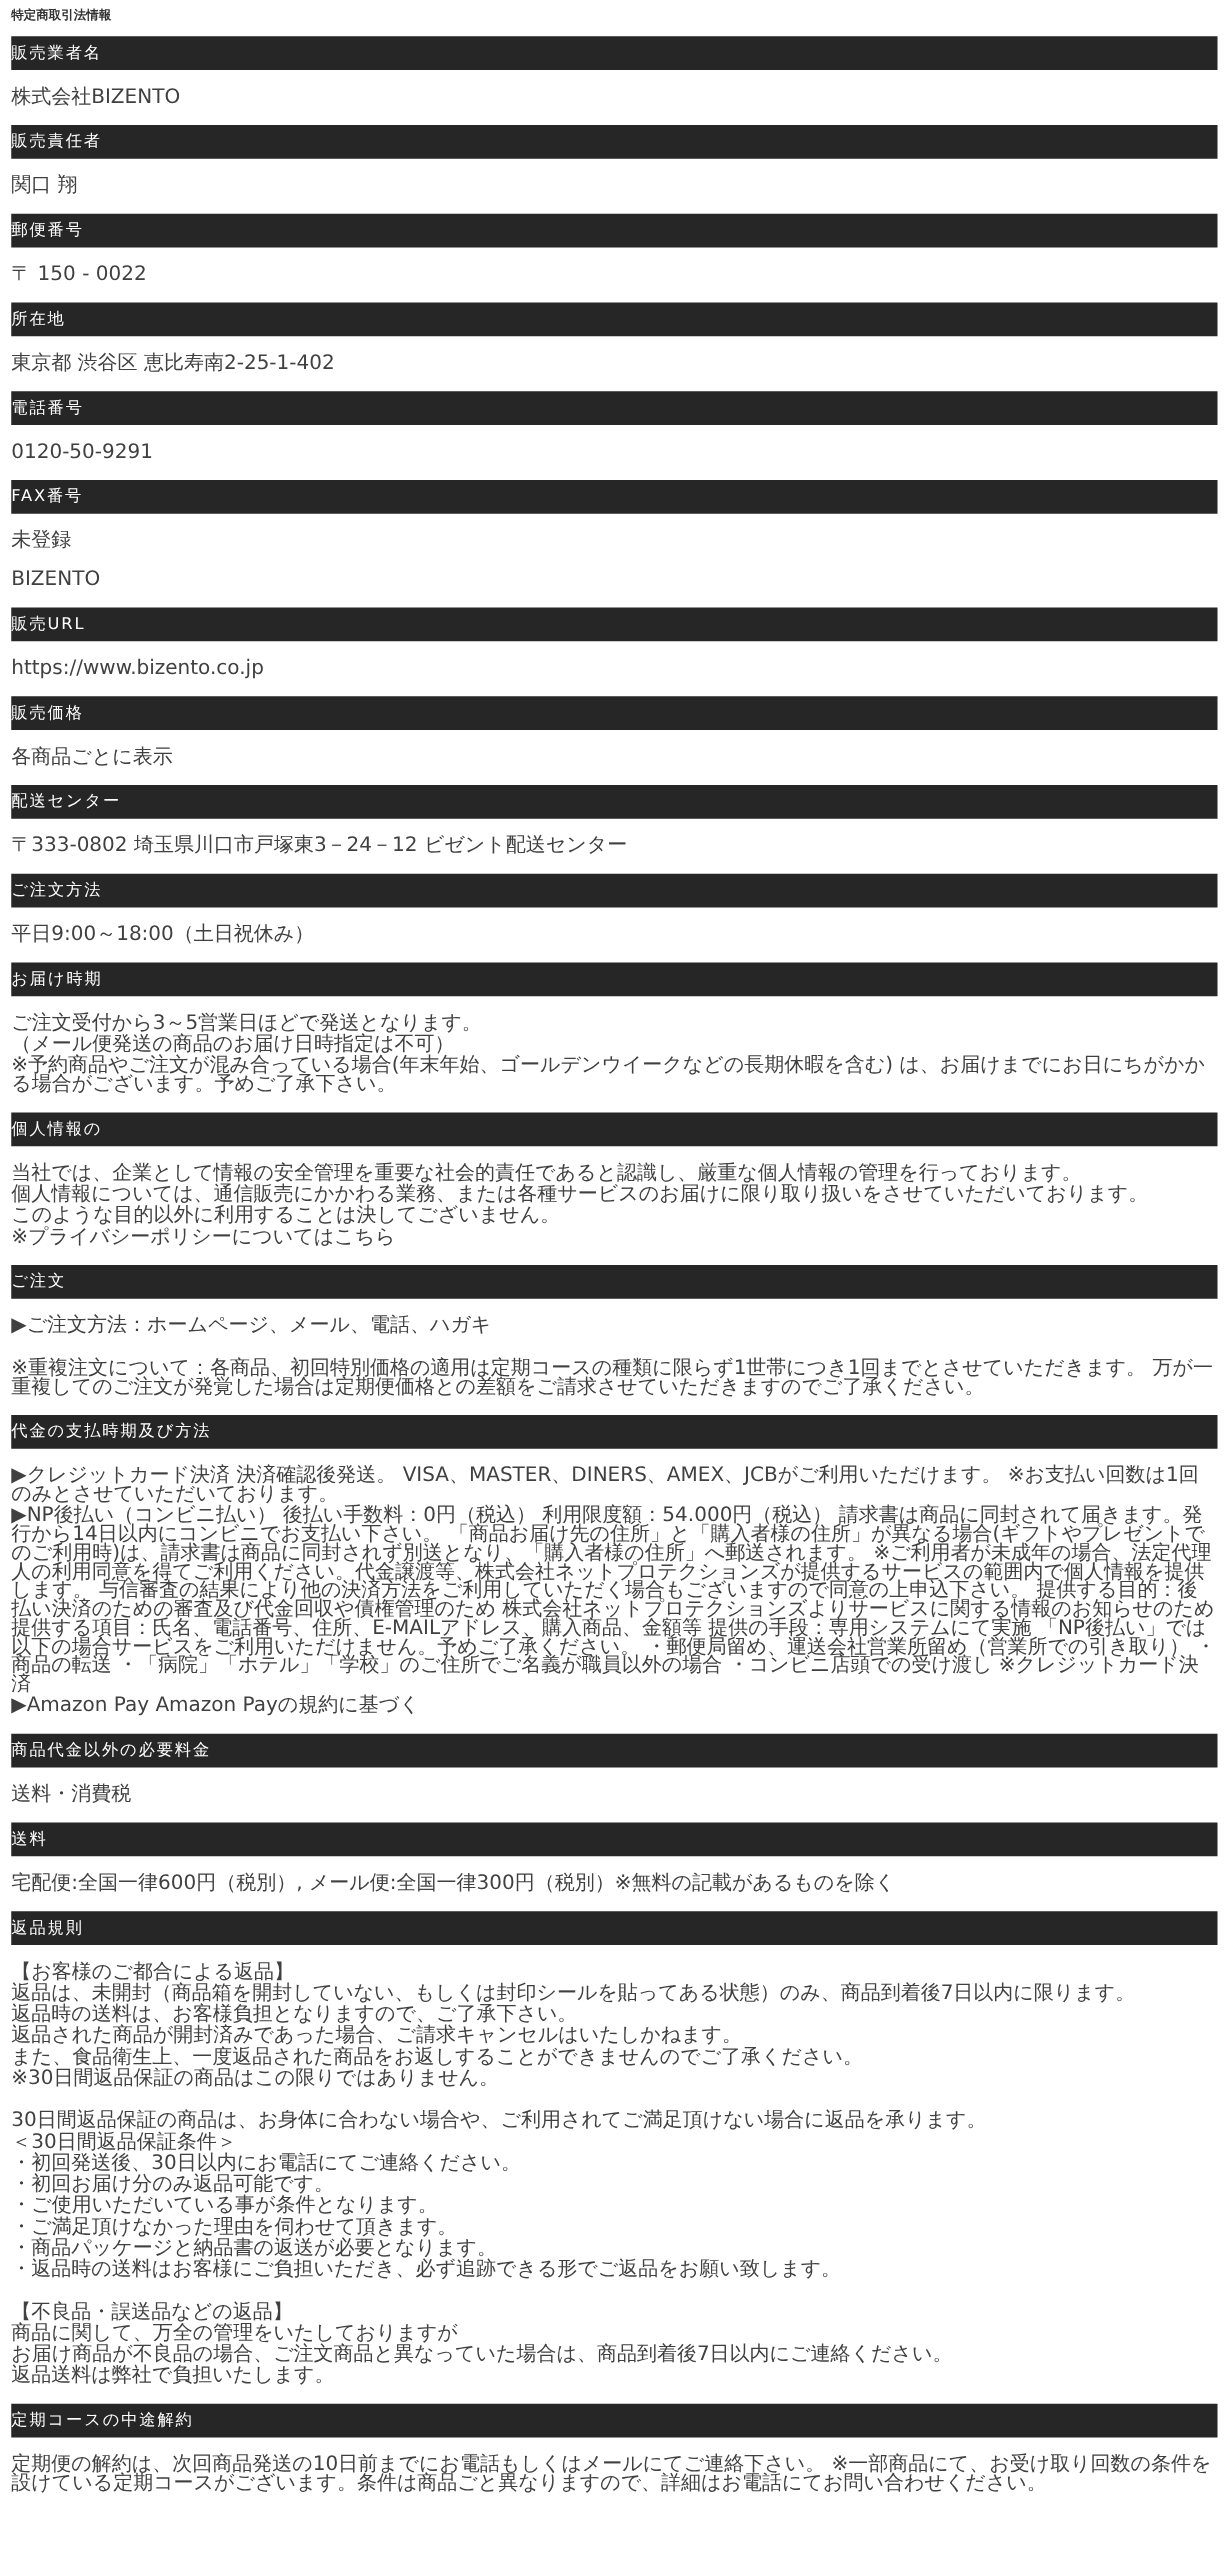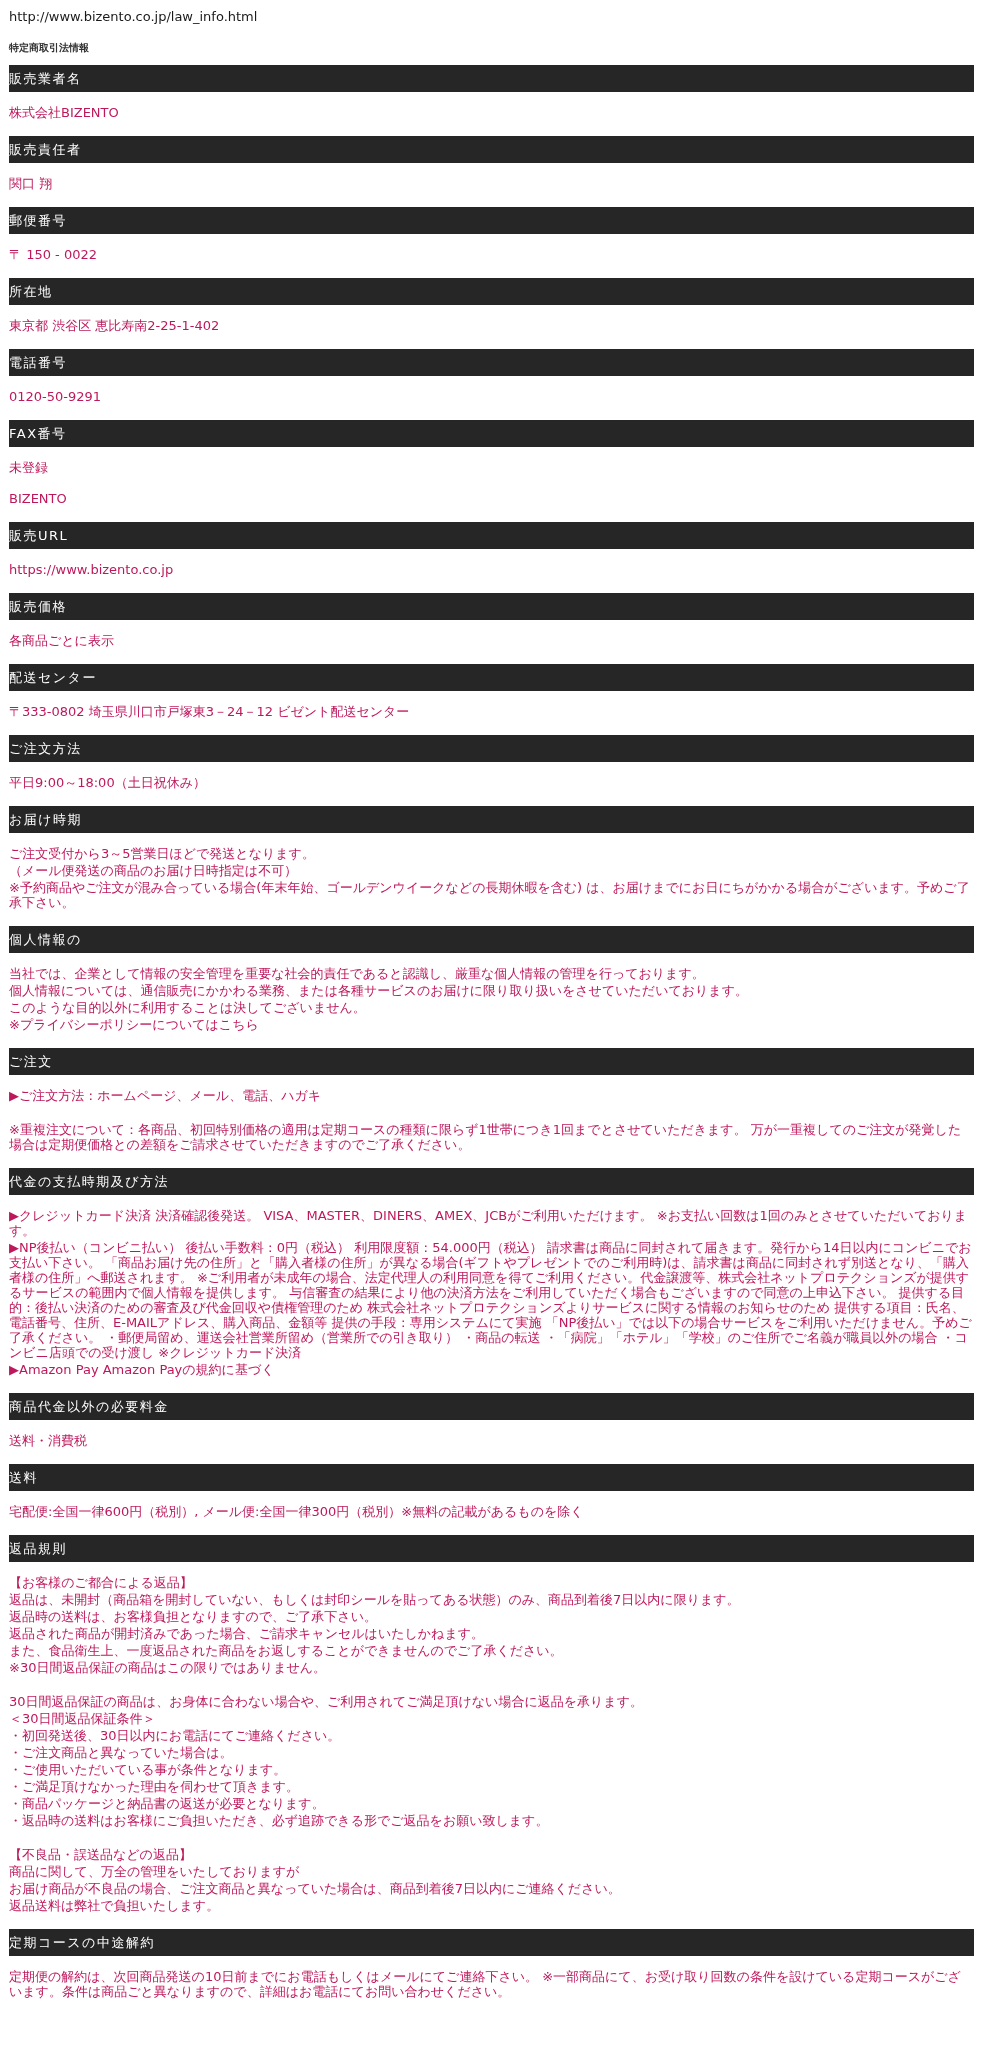--- a/index.html
+++ b/index.html
@@ -27,33 +27,32 @@
     color:#ffffff;
     height:27px;
     line-height:27px;
     font-size:13px;
     letter-spacing:1.5px;
     margin:0 0 13px 0;
   }
   .body{margin:0 0 16px 0;}
   .line{
     margin:0 0 2px 0;
-    font-size:13px;
+    font-size:16px;
     line-height:15px;
     min-height:15px;
-    color:#be185d;
+    color:#404040;
     word-break:break-all;
   }
   .spacer{min-height:15px;}
 </style>
 </head>
 <body>
 
 <div class="page">
-  <div class="page-url">http://www.bizento.co.jp/law_info.html</div>
   <h1 class="page-title">特定商取引法情報</h1>
   <div>
       <section>
         <div class="bar">販売業者名</div>
         <div class="body">
           <p class="line">株式会社BIZENTO</p>
         </div>
       </section>
       <section>
         <div class="bar">販売責任者</div>
@@ -165,21 +164,21 @@
           <p class="line">【お客様のご都合による返品】</p>
           <p class="line">返品は、未開封（商品箱を開封していない、もしくは封印シールを貼ってある状態）のみ、商品到着後7日以内に限ります。</p>
           <p class="line">返品時の送料は、お客様負担となりますので、ご了承下さい。</p>
           <p class="line">返品された商品が開封済みであった場合、ご請求キャンセルはいたしかねます。</p>
           <p class="line">また、食品衛生上、一度返品された商品をお返しすることができませんのでご了承ください。</p>
           <p class="line">※30日間返品保証の商品はこの限りではありません。</p>
           <p class="line spacer"></p>
           <p class="line">30日間返品保証の商品は、お身体に合わない場合や、ご利用されてご満足頂けない場合に返品を承ります。</p>
           <p class="line">＜30日間返品保証条件＞</p>
           <p class="line">・初回発送後、30日以内にお電話にてご連絡ください。</p>
-          <p class="line">・ご注文商品と異なっていた場合は。</p>
+          <p class="line">・初回お届け分のみ返品可能です。</p>
           <p class="line">・ご使用いただいている事が条件となります。</p>
           <p class="line">・ご満足頂けなかった理由を伺わせて頂きます。</p>
           <p class="line">・商品パッケージと納品書の返送が必要となります。</p>
           <p class="line">・返品時の送料はお客様にご負担いただき、必ず追跡できる形でご返品をお願い致します。</p>
           <p class="line spacer"></p>
           <p class="line">【不良品・誤送品などの返品】</p>
           <p class="line">商品に関して、万全の管理をいたしておりますが</p>
           <p class="line">お届け商品が不良品の場合、ご注文商品と異なっていた場合は、商品到着後7日以内にご連絡ください。</p>
           <p class="line">返品送料は弊社で負担いたします。</p>
         </div>

